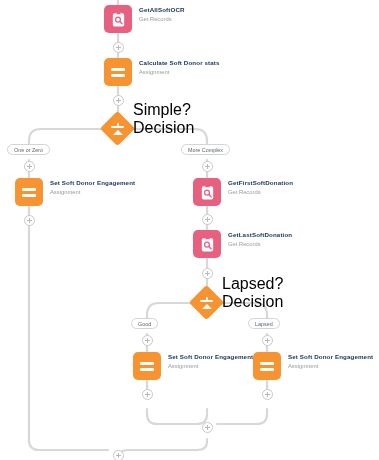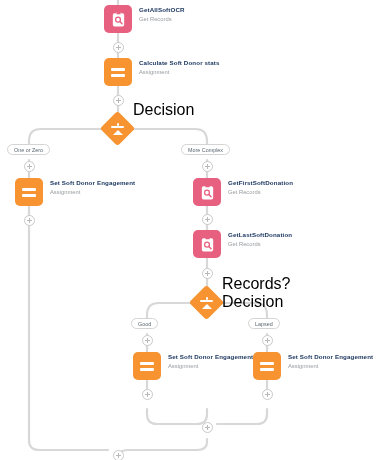--- a/index.html
+++ b/index.html
@@ -146,20 +146,21 @@
 
   <div class="diamond-wrap" style="left:105px;top:116px;">
     <div class="diamond"></div>
     <div class="dmark">
       <span class="dstub"></span>
       <span class="dline"></span>
       <span class="dtri"></span>
     </div>
   </div>
   <div class="txt" style="position:absolute;left:133px;top:101px;">
+    <div class="t1">Simple?</div>
     <div class="t2">Decision</div>
   </div>
 
   <div class="pill" style="left:7px;top:144px;">
     <span>One or Zero</span>
   </div>
   <div class="pill" style="left:181px;top:144px;">
     <span>More Complex</span>
   </div>
 
@@ -208,21 +209,21 @@
 
   <div class="diamond-wrap" style="left:194px;top:290px;">
     <div class="diamond"></div>
     <div class="dmark">
       <span class="dstub"></span>
       <span class="dline"></span>
       <span class="dtri"></span>
     </div>
   </div>
   <div class="txt" style="position:absolute;left:222px;top:275px;">
-    <div class="t1">Records?</div>
+    <div class="t1">Lapsed?</div>
     <div class="t2">Decision</div>
   </div>
 
   <div class="pill" style="left:131px;top:318px;">
     <span>Good</span>
   </div>
   <div class="pill" style="left:248px;top:318px;">
     <span>Lapsed</span>
   </div>
 

